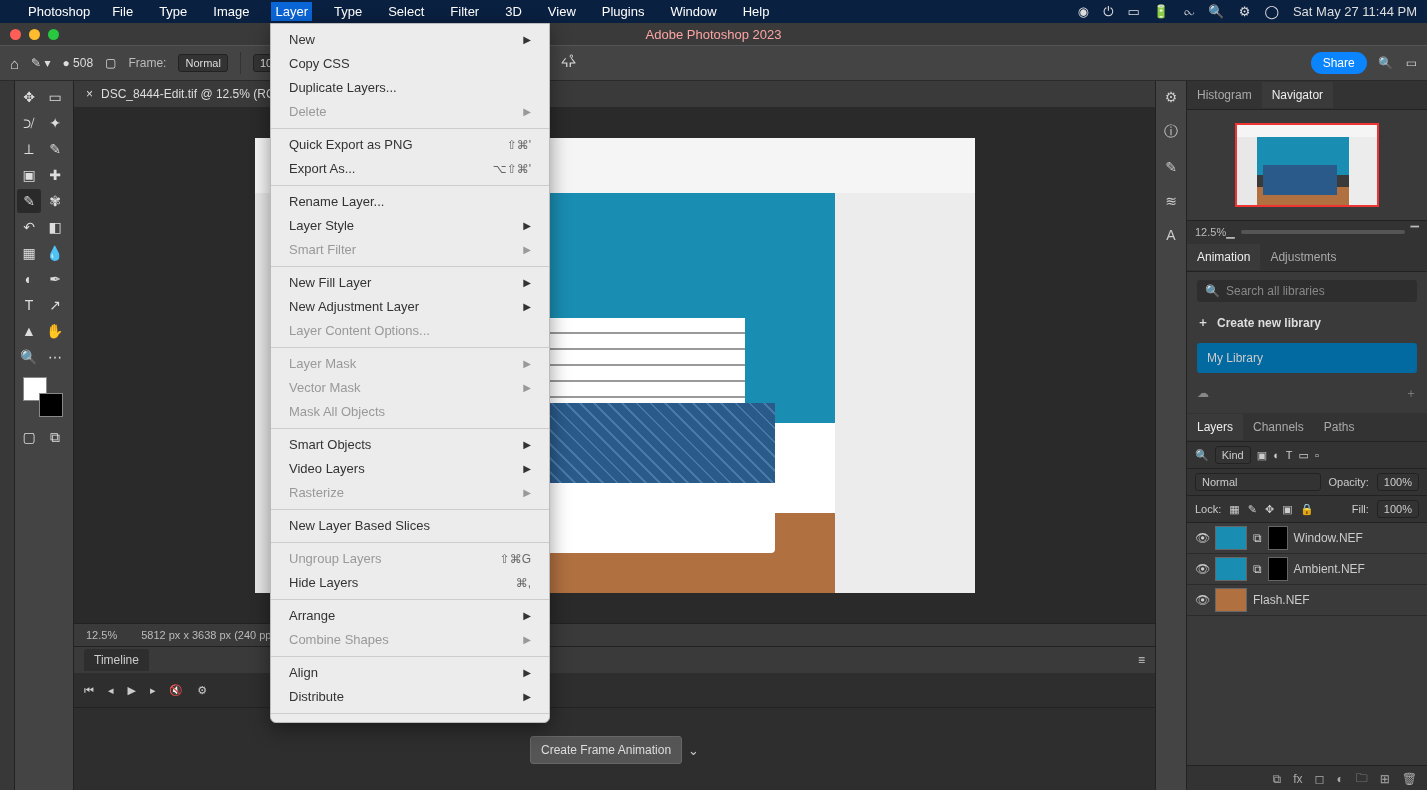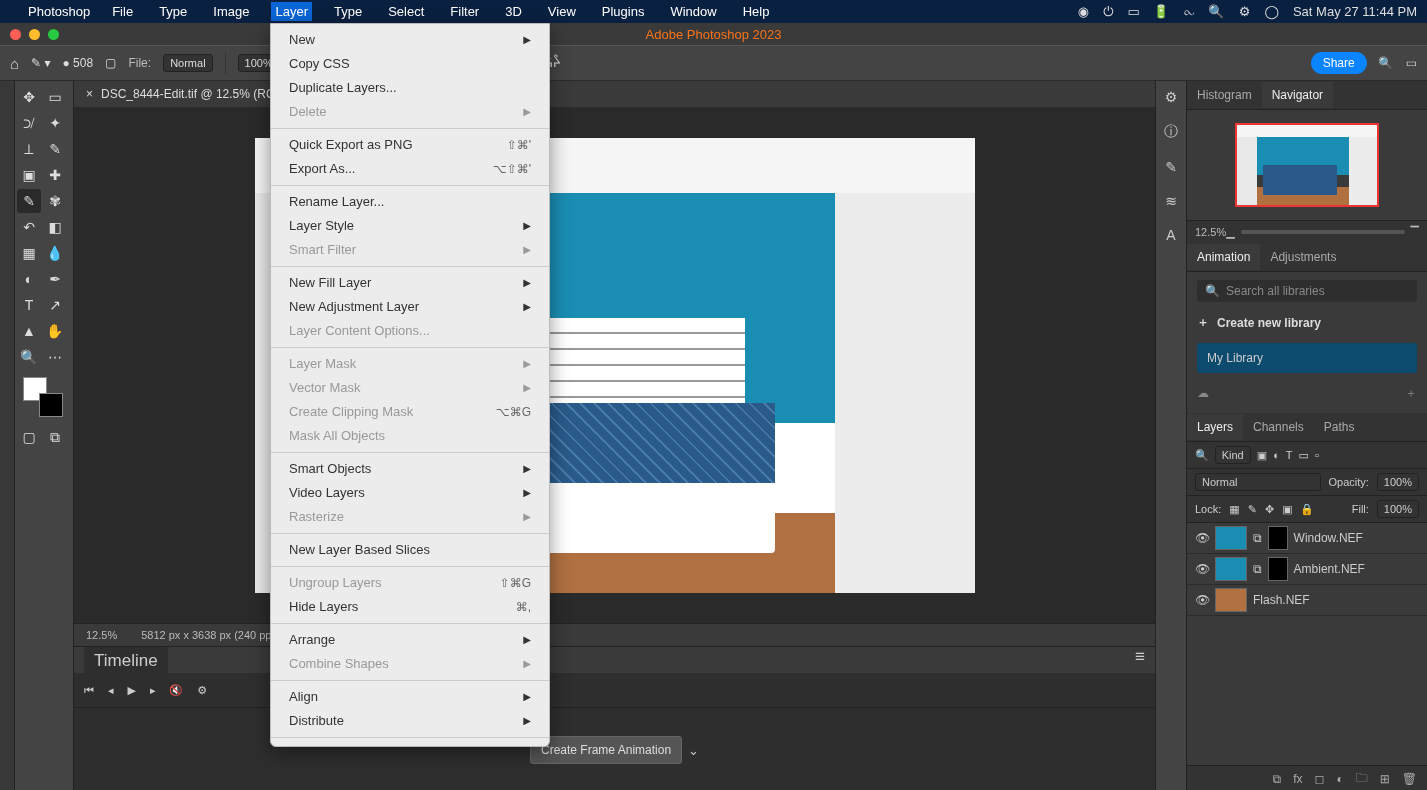--- a/index.html
+++ b/index.html
@@ -6,21 +6,21 @@
 .menubar{height:23px;background:linear-gradient(#0a2040,#0a2040);display:flex;align-items:center;padding:0 10px;color:#fff;font-size:13px;gap:18px;position:relative}
 .menubar .apple{font-size:14px}
 .menubar .app-name{font-weight:400}
 .menubar .menu-item{padding:2px 4px;cursor:default}
 .menubar .menu-item.open{background:#0a65d6}
 .menubar-right{margin-left:auto;display:flex;align-items:center;gap:14px;color:#ddd;font-size:13px}
 .menubar-right .clock{white-space:nowrap}
 .traffic{height:22px;background:#3a3a3a;display:flex;align-items:center;padding-left:10px;gap:8px;position:relative}
 .dot{width:11px;height:11px;border-radius:50%}
 .dot.r{background:#ff5f57}.dot.y{background:#febc2e}.dot.g{background:#28c840}
-.app-title{position:absolute;left:50%;transform:translateX(-50%);color:#f97316;font-size:13px}
+.app-title{position:absolute;left:50%;transform:translateX(-50%);color:#fca5a5;font-size:13px}
 .options-bar{height:34px;background:#444;border-top:1px solid #555;border-bottom:1px solid #2a2a2a;display:flex;align-items:center;padding:0 10px;gap:12px;font-size:12px;color:#ddd}
 .options-bar .share{margin-left:auto;background:#0a84ff;color:#fff;padding:4px 12px;border-radius:12px;font-size:12px}
 .options-bar .field-label{color:#bbb}
 .options-bar .sep{width:1px;height:22px;background:#333}
 .homeicon{font-size:15px}
 .workspace{position:relative;height:calc(100% - 23px - 22px - 34px);display:flex}
 .left-rail{width:14px;background:#383838;border-right:1px solid #222}
 .toolstrip{width:54px;background:#444;border-right:1px solid #222;display:flex;flex-wrap:wrap;padding:4px 2px;gap:2px;align-content:flex-start}
 .toolstrip .tool{width:24px;height:24px;display:flex;align-items:center;justify-content:center;font-size:14px;color:#ddd;border-radius:3px}
 .toolstrip .tool.active{background:#2a2a2a}
@@ -38,21 +38,21 @@
 .room .leftwall{position:absolute;top:0;left:0;width:100px;height:100%;background:#e8e8e8}
 .room .rightwall{position:absolute;top:0;right:0;width:140px;height:100%;background:#ececec}
 .room .floor{position:absolute;bottom:0;left:0;right:0;height:80px;background:#b07040}
 .room .headboard{position:absolute;top:180px;left:230px;right:230px;height:120px;background:repeating-linear-gradient(#fff,#fff 14px,#999 14px,#999 16px)}
 .room .bed{position:absolute;bottom:40px;left:180px;right:200px;height:150px;background:linear-gradient(#2a5a8a,#2a5a8a 50%,#fff 50%,#fff);border-radius:4px}
 .room .bed::before{content:"";position:absolute;top:0;left:0;right:0;height:80px;background:repeating-linear-gradient(45deg,#2a5a8a,#2a5a8a 8px,#487aa8 8px,#487aa8 10px)}
 .room .lamp{position:absolute;top:190px;left:128px;width:12px;height:100px;background:#d4b896}
 .room .lamp::before{content:"";position:absolute;top:-30px;left:-10px;width:32px;height:30px;background:#f0e8d8;border-radius:4px}
 .status-bar{height:22px;background:#3a3a3a;border-top:1px solid #222;display:flex;align-items:center;padding:0 12px;font-size:11px;color:#bbb;gap:24px}
 .timeline-panel{height:145px;background:#3a3a3a;border-top:1px solid #222;display:flex;flex-direction:column}
-.timeline-head{height:26px;display:flex;align-items:flex-start;padding:0 10px;font-size:17px}
+.timeline-head{height:26px;display:flex;align-items:center;padding:0 10px;font-size:12px}
 .timeline-head .tab-active{background:#2e2e2e;padding:4px 10px;border-radius:3px 3px 0 0}
 .timeline-body{flex:1;background:#2e2e2e;display:flex;flex-direction:column}
 .timeline-controls{height:34px;display:flex;align-items:center;padding:0 10px;gap:14px;border-bottom:1px solid #222;font-size:11px}
 .timeline-content{flex:1;display:flex;align-items:center;justify-content:center}
 .create-anim{background:#555;border:1px solid #666;padding:6px 10px;border-radius:3px;color:#ddd;font-size:12px}
 .right-rail{width:30px;background:#444;border-left:1px solid #222;display:flex;flex-direction:column;align-items:center;padding-top:8px;gap:18px;font-size:14px;color:#ccc}
 .panels{width:240px;background:#3a3a3a;display:flex;flex-direction:column;border-left:1px solid #222}
 .panel-tabs{height:28px;display:flex;align-items:center;background:#333;font-size:12px;border-bottom:1px solid #222}
 .panel-tab{padding:6px 10px;color:#aaa}
 .panel-tab.active{background:#3a3a3a;color:#eee}
@@ -61,21 +61,21 @@
 .nav-thumb .ceiling{position:absolute;top:0;left:0;right:0;height:12px;background:#f5f5f5}
 .nav-thumb .backwall{position:absolute;top:12px;left:20px;right:28px;height:38px;background:#1a8db2}
 .nav-thumb .floor{position:absolute;bottom:0;left:0;right:0;height:18px;background:#b07040}
 .nav-thumb .rightwall{position:absolute;top:0;right:0;width:28px;height:100%;background:#ececec}
 .nav-thumb .leftwall{position:absolute;top:0;left:0;width:20px;height:100%;background:#e8e8e8}
 .nav-thumb .bed{position:absolute;bottom:10px;left:26px;right:40px;height:30px;background:#2a5a8a}
 .zoombar{height:22px;background:#333;display:flex;align-items:center;padding:0 8px;font-size:11px;border-top:1px solid #222;color:#bbb}
 .libraries-body{flex:0 0 auto;background:#3a3a3a;padding:8px 10px;font-size:12px;display:flex;flex-direction:column;gap:8px}
 .search{background:#2e2e2e;border-radius:3px;padding:4px 8px;color:#888;display:flex;gap:6px;align-items:center}
 .create-lib{color:#ddd;display:flex;align-items:center;gap:8px;padding:4px 0;font-weight:600}
-.lib-item{background:#0c4a6e;border-radius:3px;padding:8px 10px;color:#ccc}
+.lib-item{background:#0369a1;border-radius:3px;padding:8px 10px;color:#ccc}
 .layers-body{flex:1;display:flex;flex-direction:column;min-height:0}
 .layers-opts{display:flex;align-items:center;padding:4px 8px;gap:6px;font-size:11px;background:#333;border-bottom:1px solid #222}
 .layers-blend{display:flex;align-items:center;padding:4px 8px;gap:8px;font-size:11px;background:#333;border-bottom:1px solid #222}
 .layers-lock{display:flex;align-items:center;padding:4px 8px;gap:8px;font-size:11px;background:#333;border-bottom:1px solid #222}
 .layers-list{flex:1;overflow:auto;background:#3a3a3a}
 .layer-row{height:30px;display:flex;align-items:center;gap:6px;padding:0 8px;border-bottom:1px solid #2a2a2a;font-size:12px}
 .layer-row .eye{width:14px}
 .layer-row .thumb{width:30px;height:22px;background:#1a8db2;border:1px solid #666}
 .layer-row .thumb.flash{background:#b07040}
 .layer-row .mask{width:18px;height:22px;background:#000;border:1px solid #666}
@@ -124,21 +124,21 @@
   <div class="dot y"></div>
   <div class="dot g"></div>
   <div class="app-title">Adobe Photoshop 2023</div>
 </div>
 
 <div class="options-bar">
   <span class="homeicon">⌂</span>
   <span>✎ ▾</span>
   <span>● <span>508</span></span>
   <span>▢</span>
-  <span class="field-label">File:</span>
+  <span class="field-label">Frame:</span>
   <span class="opt-box">Normal</span>
   <span class="sep"></span>
   <span class="opt-box">100%</span>
   <span>〰</span>
   <span class="field-label">Smoothing:</span>
   <span class="opt-box">100%</span>
   <span>⚙</span>
   <span>◿</span>
   <span class="opt-box">0°</span>
   <span>◎</span>
@@ -395,24 +395,20 @@
     <div class="sep-row"></div>
     <div class="menu-row disabled">
       <span>Layer Mask</span>
       <span class="arrow">▶</span>
     </div>
     <div class="menu-row disabled">
       <span>Vector Mask</span>
       <span class="arrow">▶</span>
     </div>
     <div class="menu-row disabled">
-      <span>Create Clipping Mask</span>
-      <span class="kb">⌥⌘G</span>
-    </div>
-    <div class="menu-row disabled">
       <span>Mask All Objects</span>
       <span></span>
     </div>
     <div class="sep-row"></div>
     <div class="menu-row">
       <span>Smart Objects</span>
       <span class="arrow">▶</span>
     </div>
     <div class="menu-row">
       <span>Video Layers</span>

